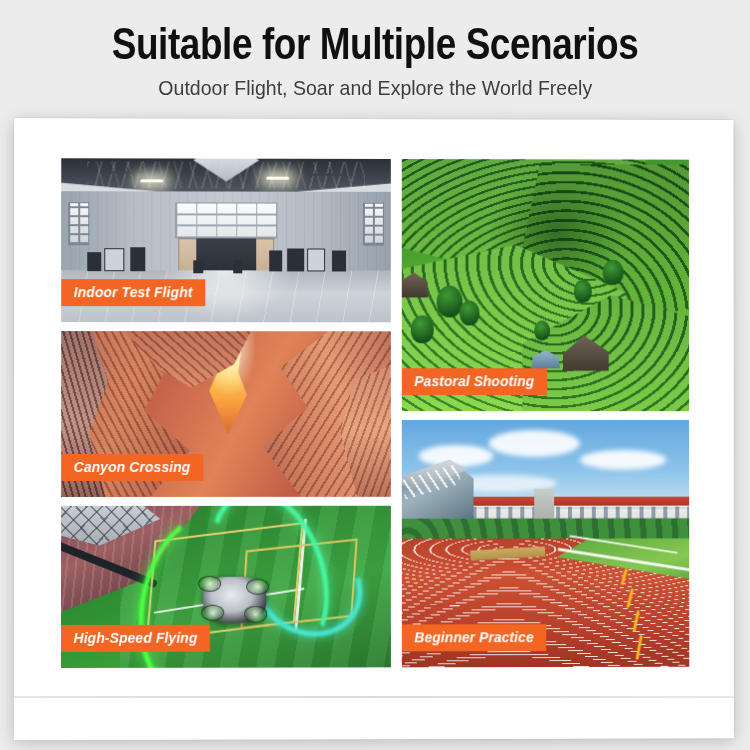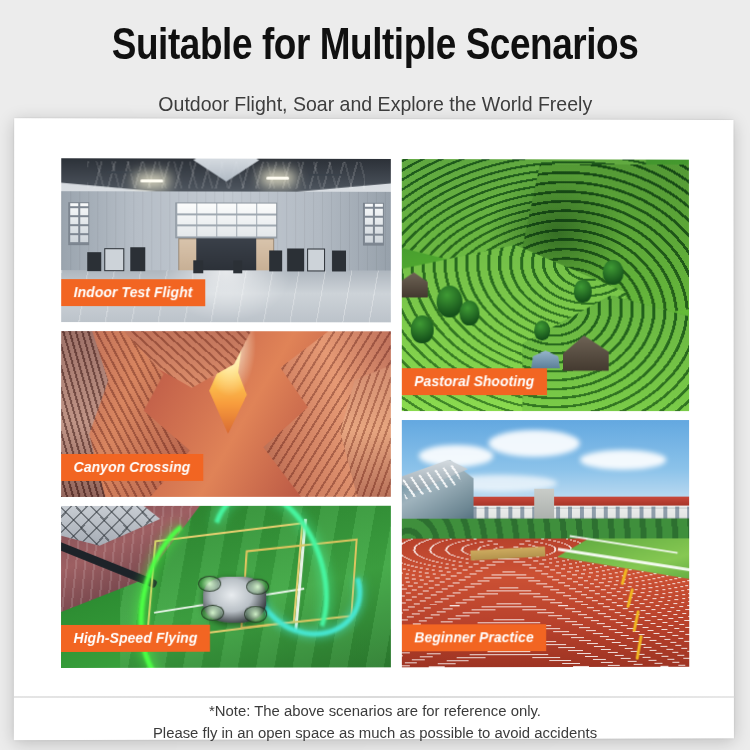--- a/index.html
+++ b/index.html
@@ -13,21 +13,21 @@
 
   #root {
     position:relative;
     width:750px; height:750px;
     background:#ececec;
   }
 
   
   .header { position:absolute; top:0; left:0; width:750px; height:120px;
             display:flex; flex-direction:column; align-items:center;
-            justify-content:flex-start; padding-top:20px;gap:16px; }
+            justify-content:flex-start; padding-top:20px; }
 
   .title {
     font-family:"Liberation Sans Narrow","Liberation Sans", sans-serif;
     font-weight:bold;
     font-size:45px;
     letter-spacing:-0.5px;
     color:#101010;
     transform:scaleX(0.82);
     transform-origin:center;
     white-space:nowrap;
@@ -502,18 +502,14 @@
             <div class="chip">Beginner Practice</div>
           </div>
 
         </div>
       </div>
 
     </div>
   </div>
 
   <div class="note-divider"></div>
-  <div class="note">
-    <span class="ln">*Note: The above scenarios are for reference only.</span>
-    <span class="ln">Please fly in an open space as much as possible to avoid accidents</span>
-  </div>
 
 </div>
 
 </body></html>

